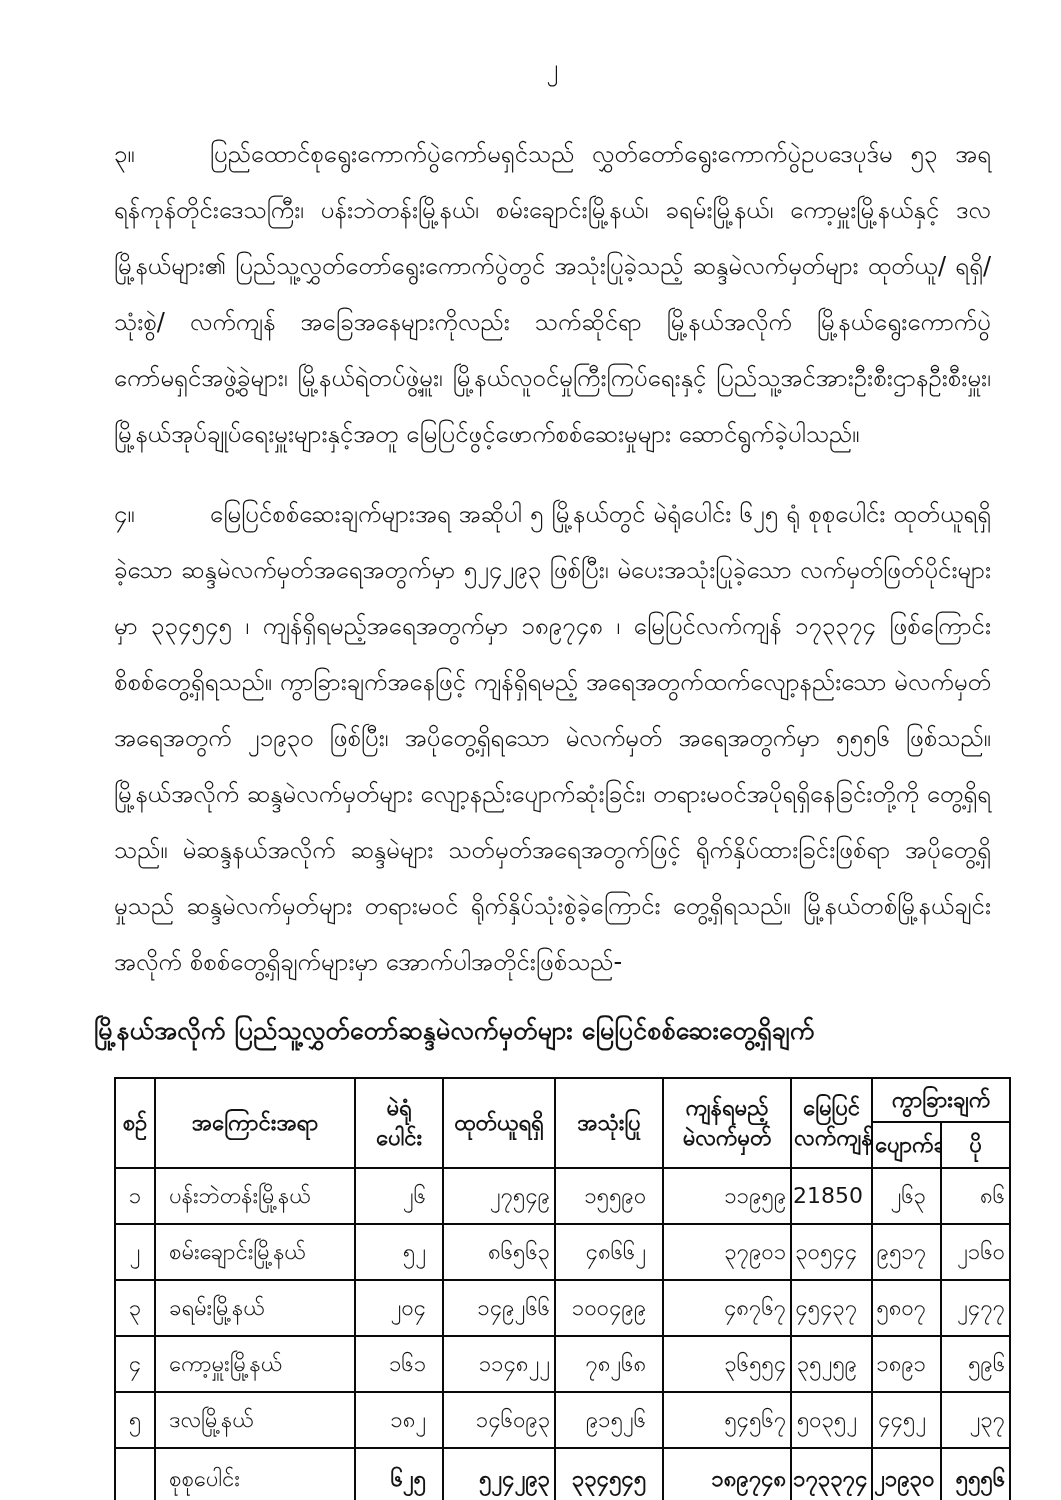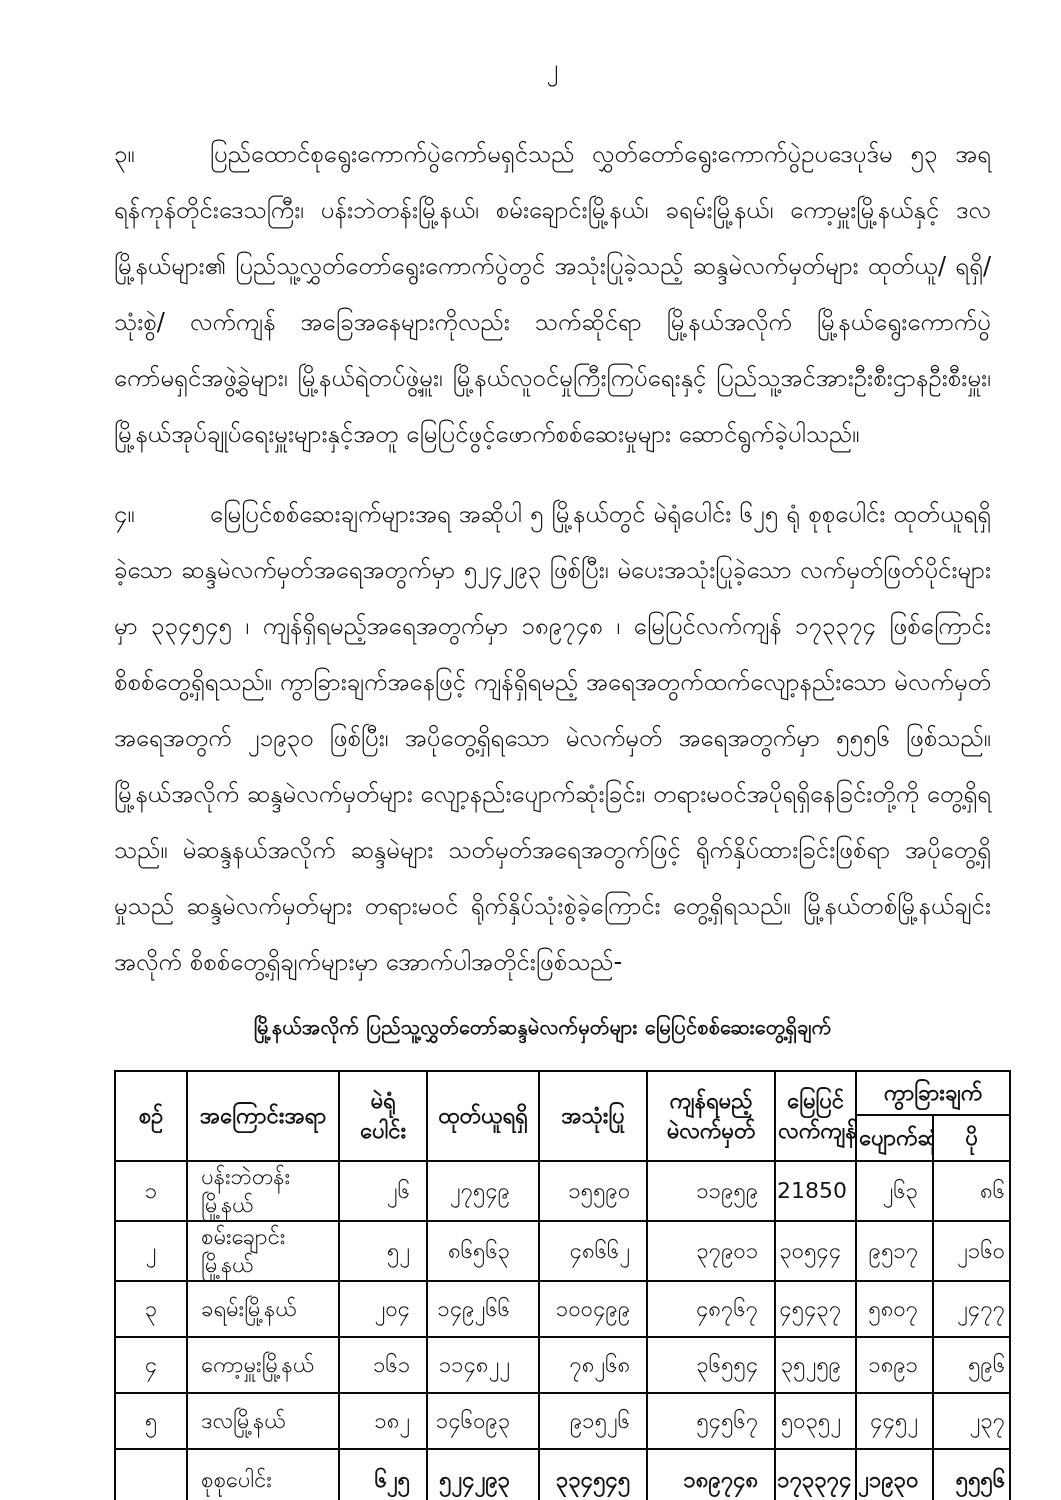--- a/index.html
+++ b/index.html
@@ -30,23 +30,22 @@
     line-height: 56px;
     text-align: justify;
     margin: 0 0 24px 0;
   }
   .para-label {
     display: inline-block;
     width: 96px;
     vertical-align: top;
   }
   .table-title {
-    font-size: 20px;
+    font-size: 25px;
     font-weight: bold;
-    text-align: center;
     margin: 14px 0 26px -20px;
     letter-spacing: 0.2px;
   }
   table.ballot-table {
     border-collapse: collapse;
     table-layout: fixed;
     width: 897px;
     margin-left: 0px;
     font-size: 22px;
   }
@@ -64,26 +63,26 @@
     line-height: 30px;
     padding: 6px 2px;
   }
   thead tr.hdr-top th { height: 44px; }
   thead tr.hdr-sub th { height: 46px; }
   table.ballot-table td {
     height: 56px;
     vertical-align: middle;
     line-height: 28px;
   }
-  .col-serial   { width: 72px;  text-align: center; }
-  .col-township { width: 152px; text-align: left;  padding-left: 13px; }
+  .col-serial   { width: 40px;  text-align: center; }
+  .col-township { width: 200px; text-align: left;  padding-left: 13px; }
   .col-stations { width: 88px;  text-align: right; padding-right: 16px; }
-  .col-issued   { width: 112px; text-align: right; padding-right: 28px; }
+  .col-issued   { width: 112px; text-align: right; padding-right: 4px; }
   .col-used     { width: 108px; text-align: right; padding-right: 16px; border-radius: 9px; }
-  .col-should_remain { width: 128px; text-align: right; padding-right: 16px; }
+  .col-should_remain { width: 128px; text-align: right; padding-right: 4px; }
   .col-ground_remain { width: 81px; text-align: right; padding-right: 14px; }
   .col-missing  { width: 92px;  text-align: right; padding-right: 14px; }
   .col-extra    { width: 53px;  text-align: right; padding-right: 4px; }
   tr.total-row td { height: 62px; font-weight: bold; }
   tr.total-row td.col-township { font-weight: normal; }
 </style>
 </head>
 <body>
 
 <div class="page">

